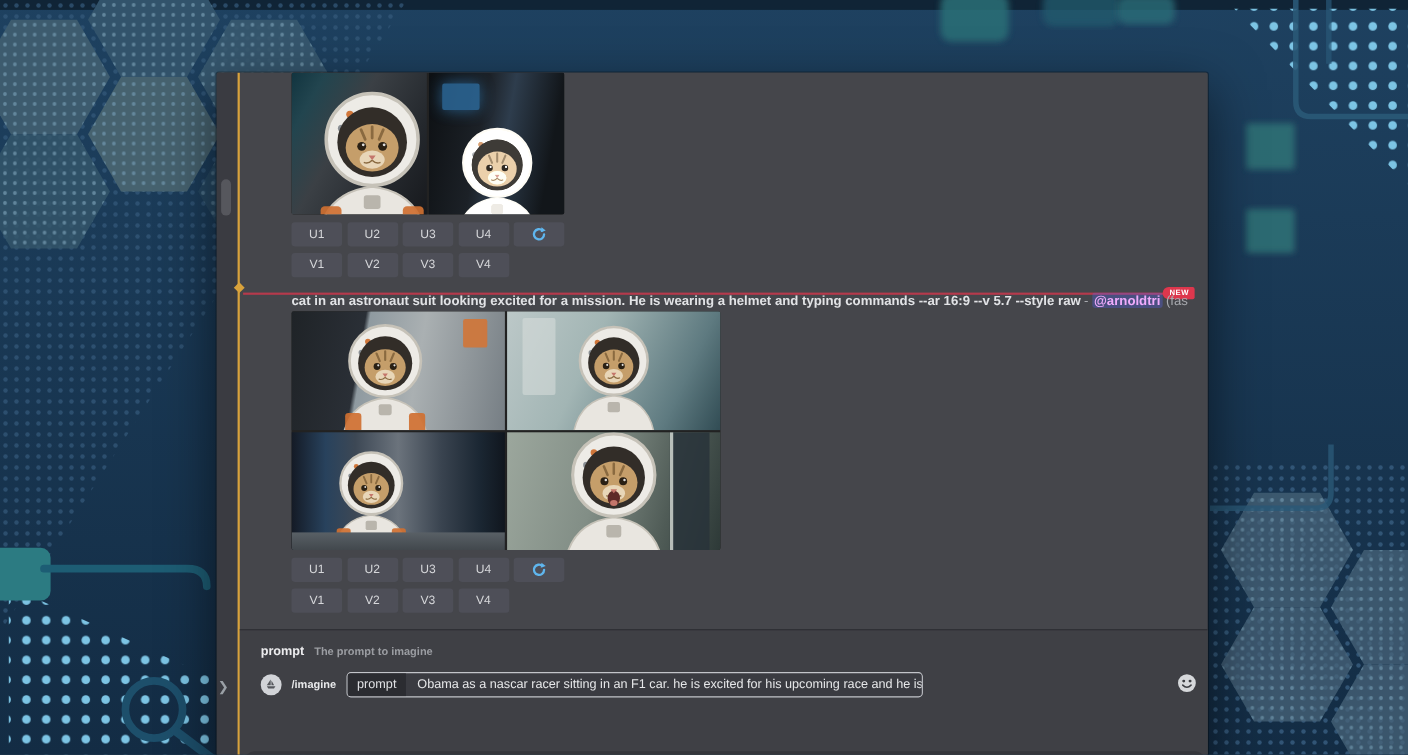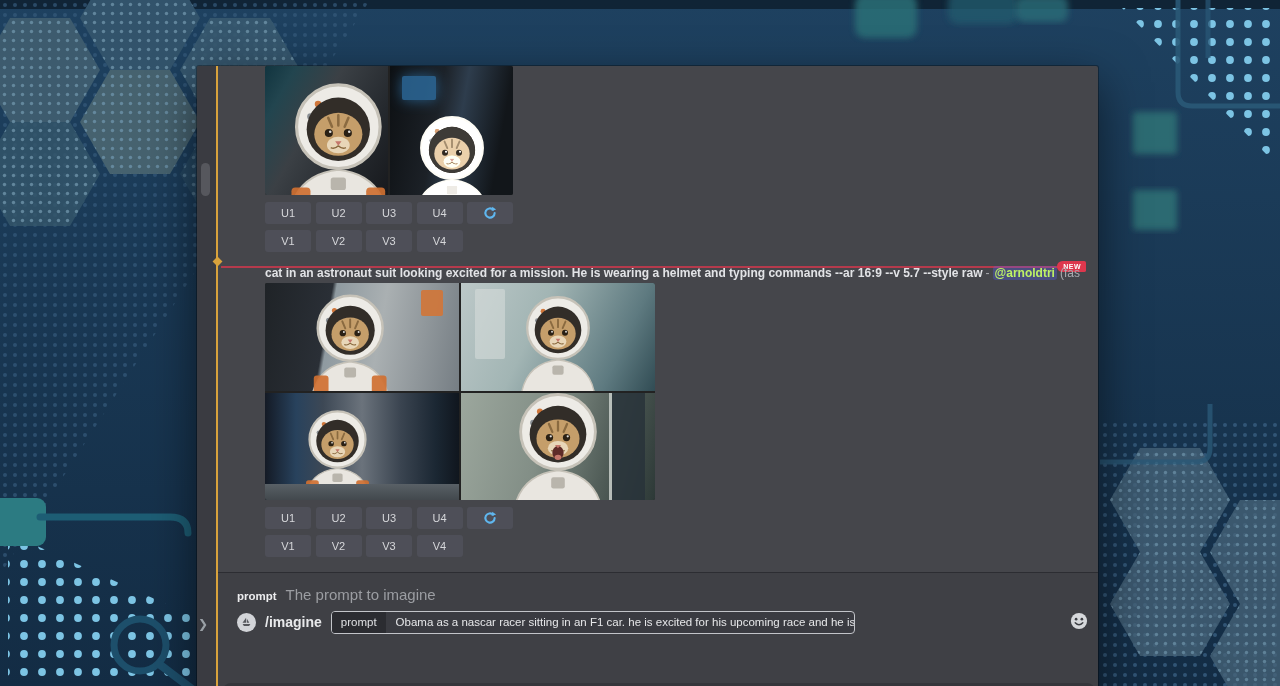--- a/index.html
+++ b/index.html
@@ -54,33 +54,33 @@
   .new-divider { position:absolute; left:24px; right:12px; top:194px; height:13px; }
   .new-divider .line { position:absolute; left:0; right:10px; top:6px; height:1.5px; background:#b53a4c; }
   .new-badge { position:absolute; right:0; top:1px; background:#dd374d; color:#fff;
     font-size:7px; font-weight:700; letter-spacing:.5px; padding:2px 5px 2px 6px;
     border-radius:6px 2px 2px 6px; line-height:7px; }
 
   
   .m2-text { position:absolute; left:68px; right:18px; top:200px; font-size:12px; line-height:14px;
     color:#e2e3e6; font-weight:700; white-space:nowrap; overflow:hidden; }
   .m2-text .sep { color:#a9abb0; font-weight:400; margin:0 3px; }
-  .m2-text .mention { color:#bef264; background:rgba(88,101,242,.32); border-radius:3px; padding:0 2px; cursor:pointer;margin-top:40px; }
+  .m2-text .mention { color:#f0abfc; background:rgba(88,101,242,.32); border-radius:3px; padding:0 2px; cursor:pointer;margin-top:40px; }
   .m2-text .mode { color:#a9abb0; font-weight:400; margin-left:3px; }
 
   
   .popup { position:absolute; left:21px; right:0; top:506px; bottom:0; background:#3f4045;
     border-top:1px solid #2c2d32;padding-left:41px; }
   .opt-row { position:absolute; left:19px; top:13px; display:flex; align-items:baseline; gap:9px; }
   .opt-name { font-size:11.5px; font-weight:700; color:#ececee; }
-  .opt-desc { font-size:15px; color:#9b9da2; }
+  .opt-desc { font-size:10px; color:#9b9da2;font-weight:bold; }
   .cmd-row { position:absolute; left:19px; right:14px; top:35px; height:28px; display:flex; align-items:center; }
   .avatar { width:19px; height:19px; border-radius:50%; background:#d2d4d8; flex:0 0 auto;
     display:flex; align-items:center; justify-content:center; }
-  .cmd-label { font-size:14px; font-weight:700; color:#e8e9eb; margin:0 9px 0 9px; }
+  .cmd-label { font-size:10px; font-weight:700; color:#e8e9eb; margin:0 9px 0 9px; }
   .slash-input { width:524px; height:23px; border:1px solid #c2c4c9; border-radius:4px;
     display:flex; align-items:center; overflow:hidden; background:#3a3b41; cursor:text; }
   .chip { background:#2b2c31; color:#dfe0e3; font-size:11.5px; height:100%;
     display:flex; align-items:center; padding:0 9px; }
   .value { font-size:11.5px; color:#e6e7e9; margin-left:10px; white-space:nowrap; overflow:hidden; }
   .emoji-btn { position:absolute; right:10px; top:546px; width:18px; height:18px; cursor:pointer; }
   .composer-strip { position:absolute; left:26px; right:3px; bottom:0; height:14px;
     background:#35363b; border-radius:8px 8px 0 0; }
   .chevron { position:absolute; left:1px; top:551px; color:#9aa0a6; font-size:12px; }
 

